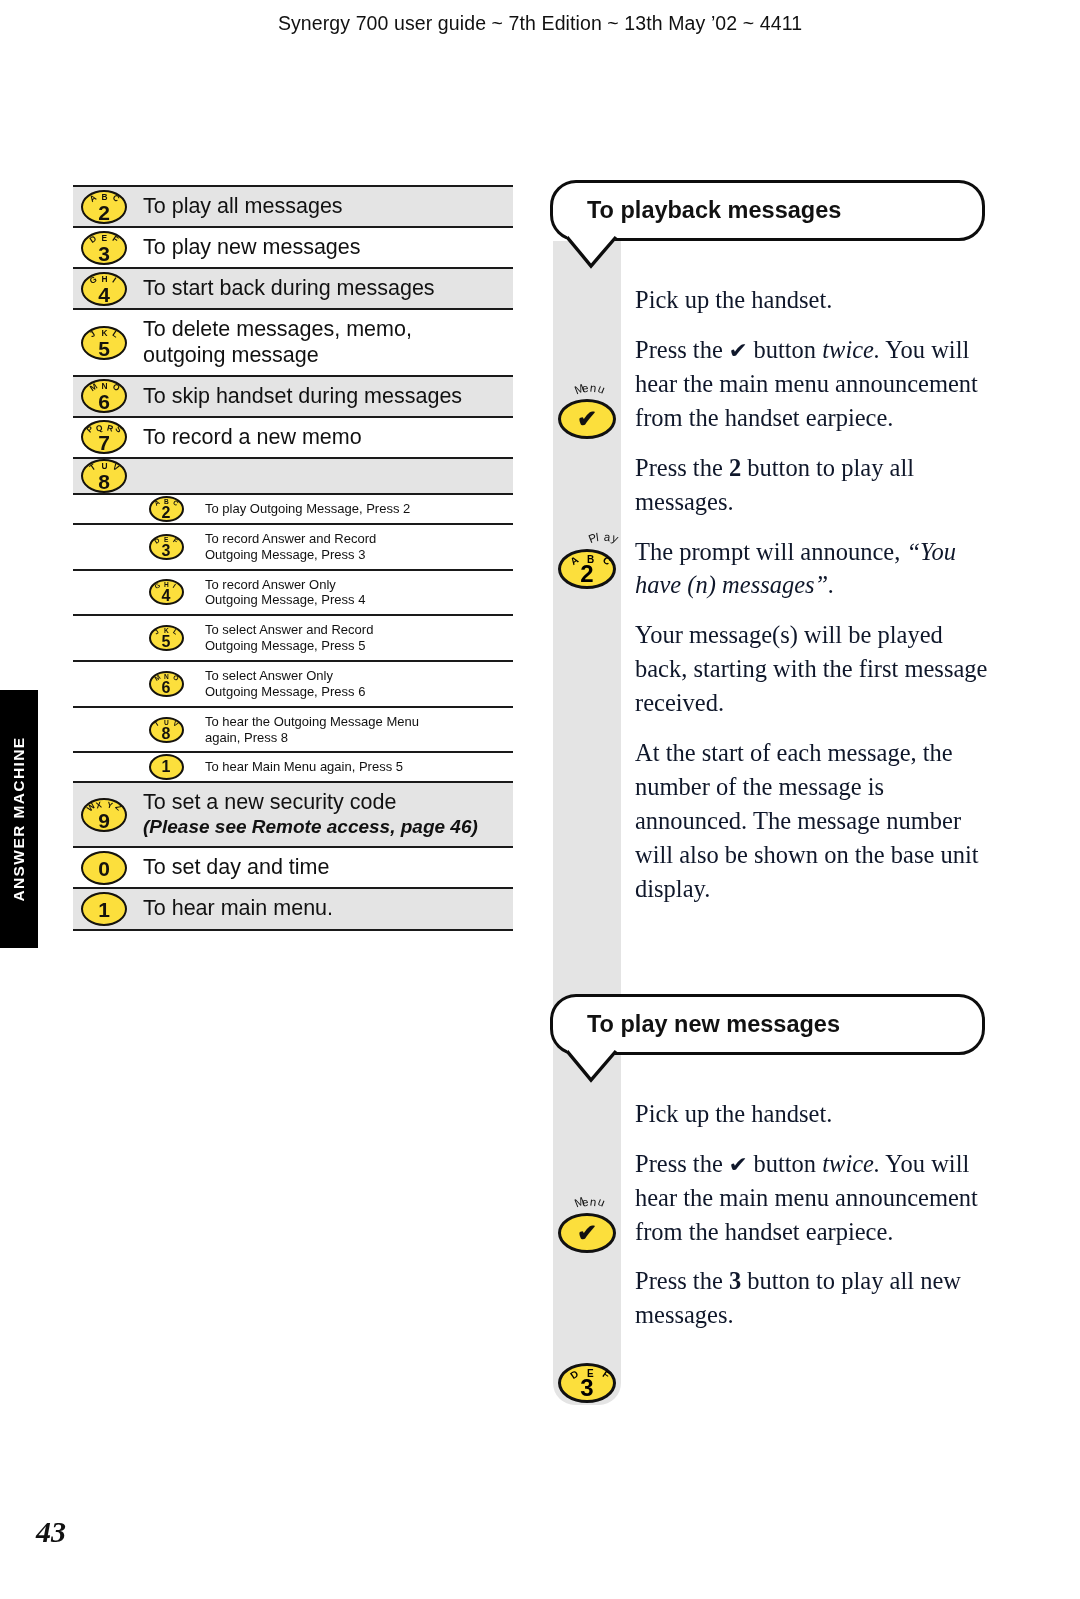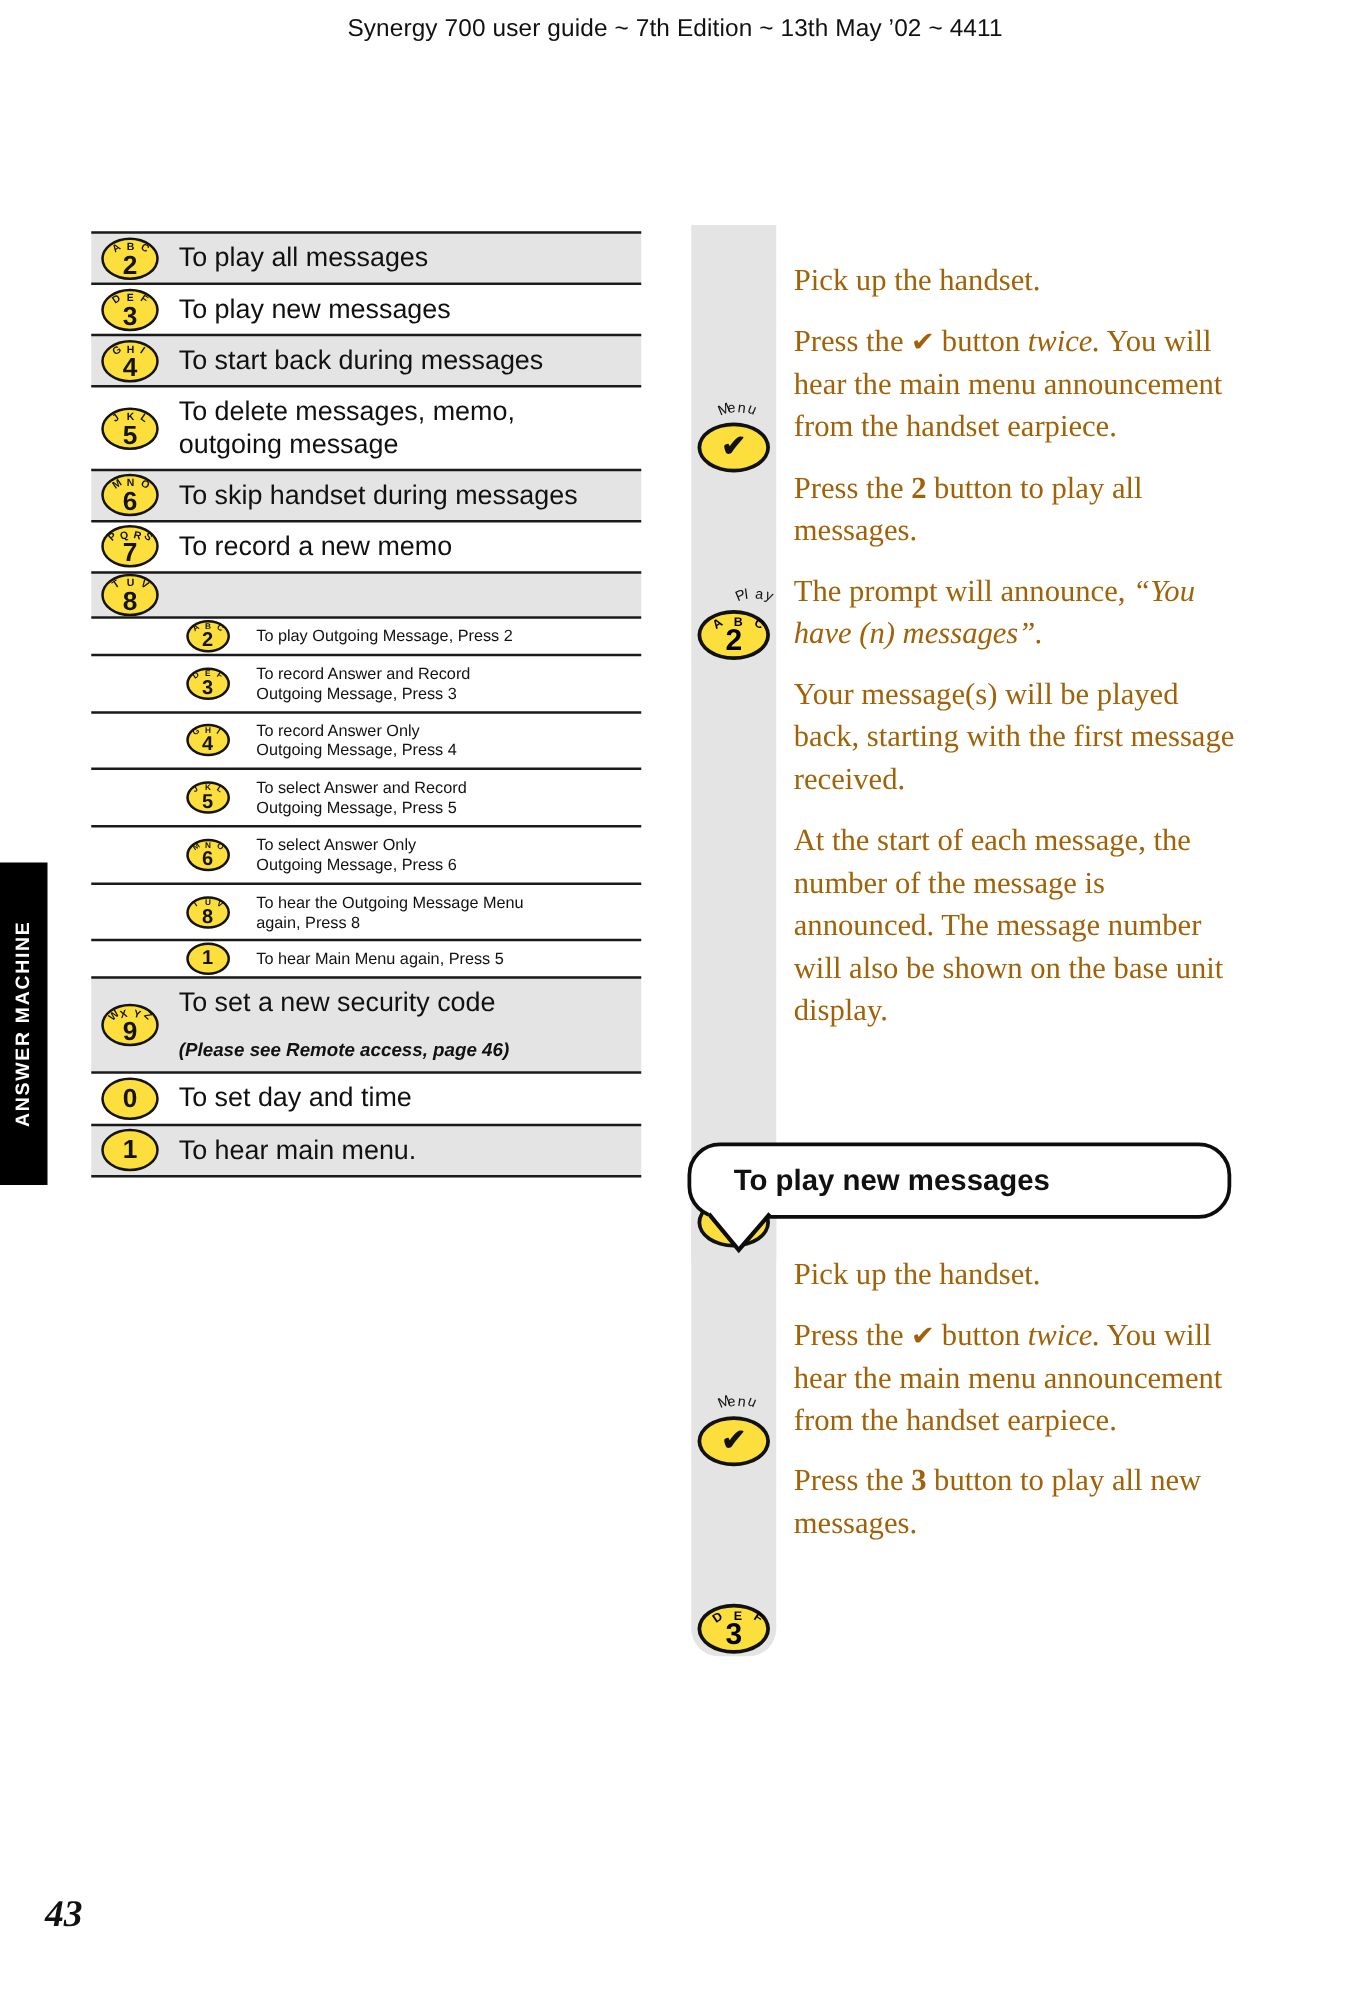--- a/index.html
+++ b/index.html
@@ -110,25 +110,25 @@
     padding: 7px 6px 7px 8px;
   }
   .menu-row.sub .row-text {
     font-size: 13px;
     line-height: 1.22;
     padding: 6px 4px 6px 8px;
   }
   .row-text b { font-weight: normal; }
   .row-note {
     display: block;
-    font-size: 15px;
+    font-size: 19px;
     font-style: italic;
     font-weight: bold;
     line-height: 1.2;
-    margin-top: 17px;
+    margin-top: 1px;
   }
 
   
   .key {
     position: relative;
     display: inline-block;
     background: #fcdf3c;
     border: 2.6px solid #15130d;
     border-radius: 50%;
     box-sizing: border-box;
@@ -305,22 +305,22 @@
   .body-text {
     position: relative;
     margin-left: 90px;
     width: 360px;
     z-index: 2;
   }
   .para {
     font-family: "Liberation Serif", serif;
     font-size: 24.5px;
     line-height: 1.385;
-    color: #a16207;
-    margin: 2px 0 15px 0;
+    color: #0f172a;
+    margin: 16px 0 15px 0;
   }
   .para i { font-style: italic; }
   .para b { font-weight: bold; }
   .para .tick {
     font-weight: bold;
     font-size: 22px;
     font-family: "DejaVu Sans", sans-serif;
     display: inline-block;
     transform: scaleX(1.05);
   }
@@ -544,20 +544,24 @@
         <span class="key key-big nolet">
           <span class="digit">1</span>
         </span>
       </span>
       <span class="row-text">To hear main menu.</span>
     </div>
   </div>
 
 <div class="right-col" id="right-col">
     <div class="section">
+      <div class="callout"><span>To playback messages</span><svg class="callout-tail" viewBox="0 0 54 34">
+          <path d="M0,0 L0,4 L24,31 L49,4 L49,0 Z" fill="#ffffff" stroke="none"></path>
+          <path d="M0,2 L24,31 L49,2" fill="none" stroke="#0d0d0d" stroke-width="3.4" stroke-linejoin="miter"></path>
+        </svg></div>
       <div style="position:relative;">
         <div class="rail" style="height:848px;"></div>
         <div class="rail-keys">
           <div class="rail-key" style="top:158px;">
             <div class="fkey">
               <span class="cap">
                 <span style="left:15.71px; top:0.66px; transform:rotate(-22.0deg);">M</span>
                 <span style="left:23.36px; top:0.07px; transform:rotate(-7.3deg);">e</span>
                 <span style="left:31.28px; top:0.07px; transform:rotate(7.3deg);">n</span>
                 <span style="left:38.93px; top:0.66px; transform:rotate(22.0deg);">u</span>

